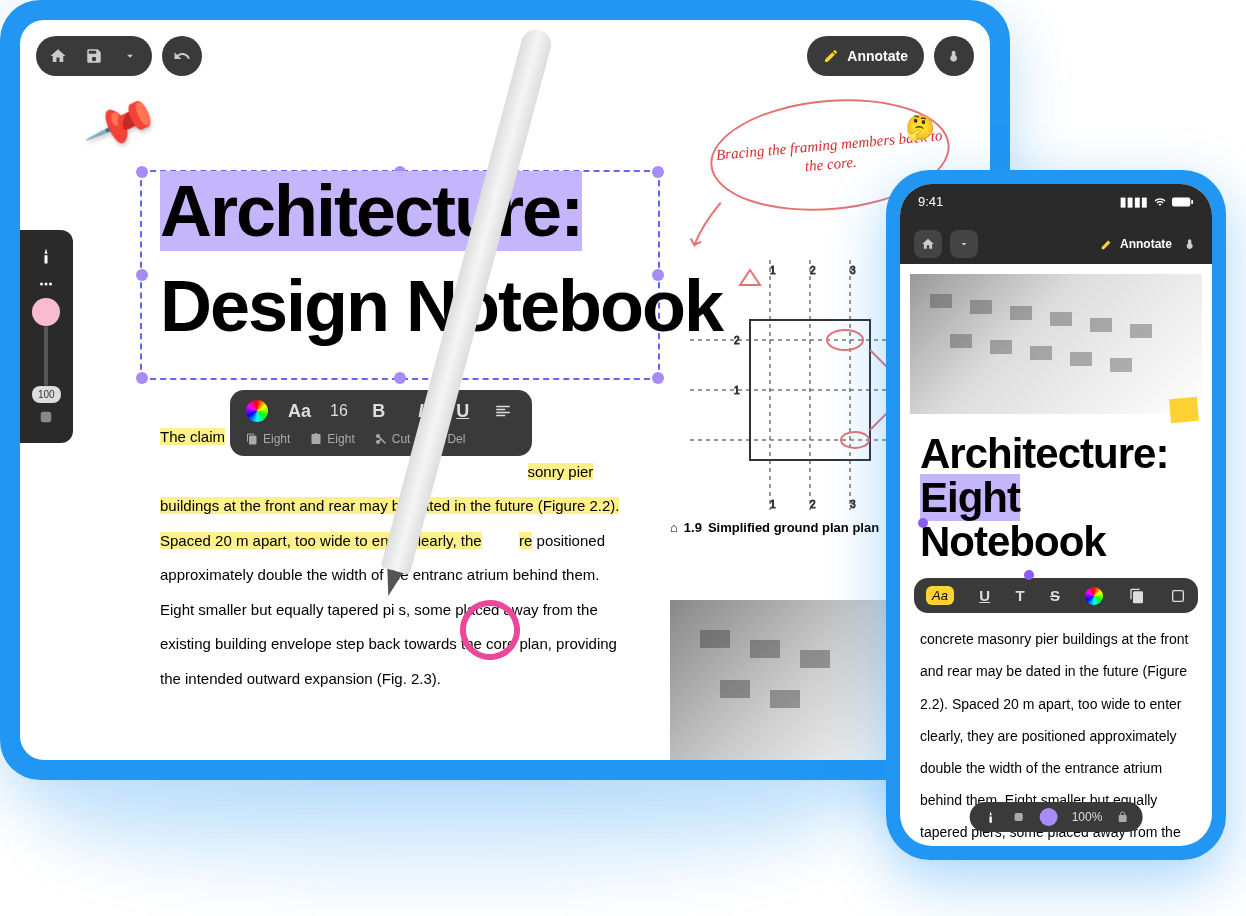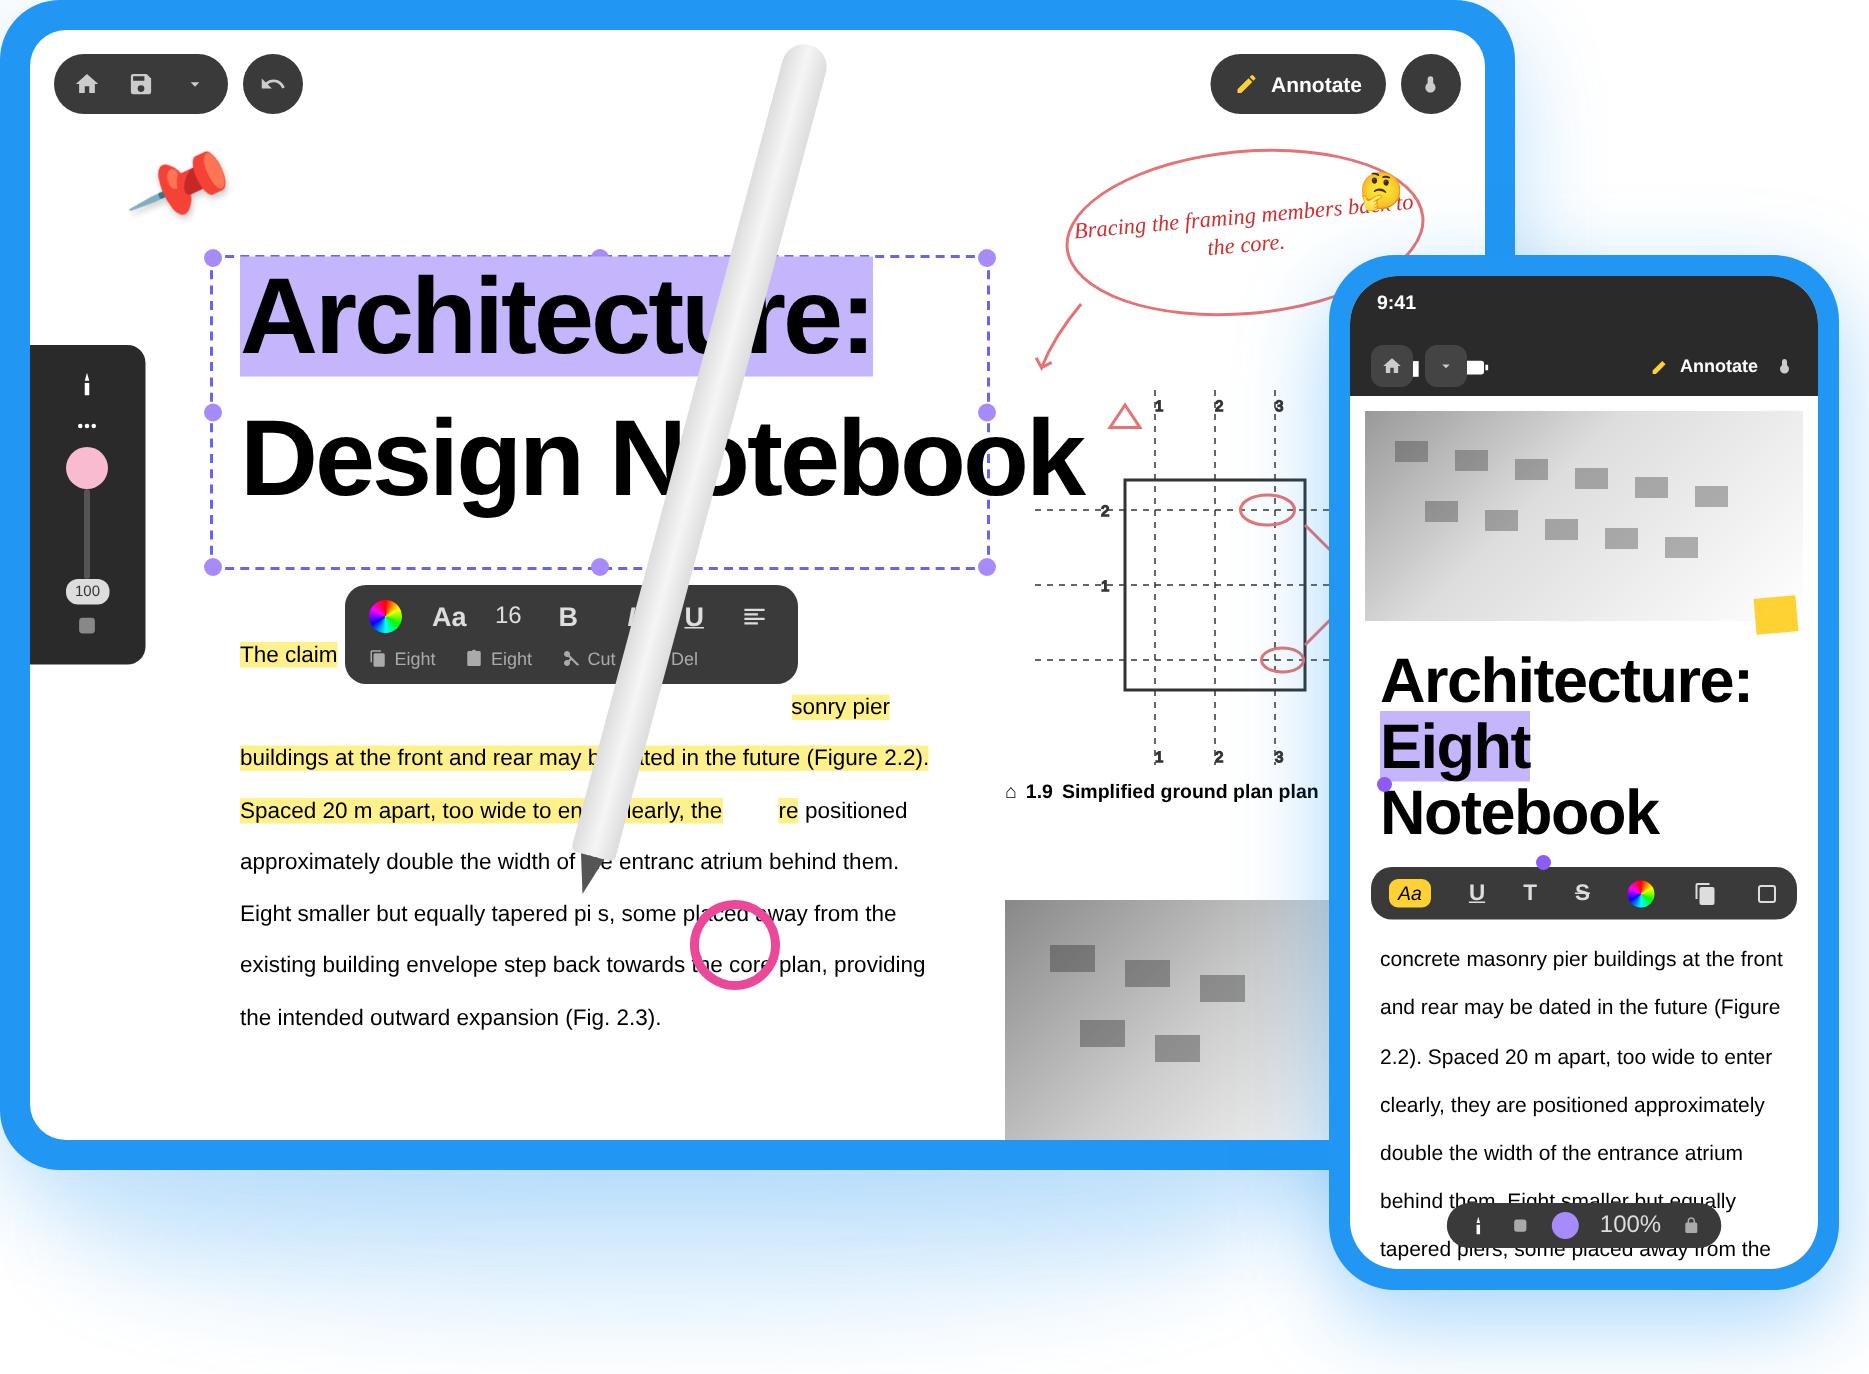--- a/index.html
+++ b/index.html
@@ -16,21 +16,21 @@
 .round-dark { background: #3a3a3a; width: 40px; height: 40px; border-radius: 50%; display: flex; align-items: center; justify-content: center; color: #ccc; }
 
 .tablet-toolbar-right { position: absolute; top: 16px; right: 16px; display: flex; gap: 10px; }
 .annotate-btn { background: #3a3a3a; border-radius: 22px; padding: 8px 16px; display: flex; align-items: center; gap: 8px; color: #fff; font-weight: 600; font-size: 14px; }
 .annotate-btn .pencil { color: #ffd233; }
 
 
 .pin-icon { position: absolute; top: 75px; left: 70px; font-size: 50px; transform: rotate(20deg); filter: drop-shadow(2px 2px 2px rgba(0,0,0,0.2)); }
 
 
-.tool-rail { position: absolute; left: 0; top: 210px; background: #2a2a2a; border-radius: 0 12px 12px 0; padding: 12px 24px; display: flex; flex-direction: column; gap: 0; align-items: center; }
+.tool-rail { position: absolute; left: 0; top: 210px; background: #2a2a2a; border-radius: 0 12px 12px 0; padding: 12px 12px; display: flex; flex-direction: column; gap: 0; align-items: center; }
 .tool-rail .tool { width: 28px; height: 28px; display: flex; align-items: center; justify-content: center; color: #ccc; border-radius: 50%; }
 .tool-rail .tool.pink { background: #f8bbd0; }
 .tool-rail .zoom-label { background: #ddd; color: #333; font-size: 10px; padding: 3px 6px; border-radius: 8px; }
 
 
 .selection-box { position: absolute; left: 120px; top: 150px; width: 520px; height: 210px; border: 2px dashed #6366f1; }
 .sel-handle { position: absolute; width: 12px; height: 12px; background: #a78bfa; border-radius: 50%; }
 .sel-handle.tl { top: -6px; left: -6px; }
 .sel-handle.tr { top: -6px; right: -6px; }
 .sel-handle.bl { bottom: -6px; left: -6px; }
@@ -76,21 +76,21 @@
 
 .stylus { position: absolute; left: 520px; top: 30px; width: 40px; height: 620px; transform: rotate(15deg); transform-origin: top center; }
 .stylus-body { width: 30px; height: 560px; background: linear-gradient(to right, #ddd, #f5f5f5, #ddd); border-radius: 15px 15px 4px 4px; margin: 0 auto; }
 .stylus-tip { width: 0; height: 0; border-left: 8px solid transparent; border-right: 8px solid transparent; border-top: 26px solid #555; margin: 0 auto; }
 
 
 .phone-frame { position: absolute; right: 20px; top: 170px; width: 340px; height: 690px; background: #2196f3; border-radius: 44px; padding: 14px; box-shadow: 0 20px 60px rgba(33,150,243,0.4); }
 .phone-screen { width: 100%; height: 100%; background: #fff; border-radius: 32px; overflow: hidden; position: relative; }
 
 
-.phone-status { background: #2a2a2a; height: 68px; display: flex; align-items: flex-start; justify-content: space-between; padding: 10px 18px 0; color: #fff; font-size: 13px; font-weight: 700; flex-direction: column; }
+.phone-status { background: #2a2a2a; height: 68px; display: flex; align-items: flex-start; justify-content: space-between; padding: 10px 18px 0; color: #fff; font-size: 13px; font-weight: 400; }
 .phone-status-icons { display: flex; gap: 4px; align-items: center; }
 
 
 .phone-toolbar { background: #2a2a2a; height: 40px; margin-top: -28px; display: flex; align-items: center; justify-content: space-between; padding: 0 14px; }
 .phone-toolbar-left { display: flex; gap: 8px; }
 .phone-toolbar-left .pbtn { width: 28px; height: 28px; background: #444; border-radius: 8px; display: flex; align-items: center; justify-content: center; color: #ccc; font-size: 14px; }
 .phone-annotate { display: flex; align-items: center; gap: 6px; color: #fff; font-size: 12px; font-weight: 600; }
 .phone-annotate .pencil { color: #ffd233; }
 
 
@@ -106,21 +106,21 @@
 
 .phone-fmt-bar { background: #3a3a3a; margin: 6px 14px; border-radius: 14px; padding: 8px 12px; display: flex; align-items: center; justify-content: space-between; gap: 10px; }
 .phone-fmt-bar .fitem { color: #ddd; font-weight: 700; font-size: 15px; cursor: pointer; }
 .phone-fmt-bar .aa-badge { background: #ffd233; color: #000; padding: 2px 6px; border-radius: 6px; font-style: italic; font-size: 13px; }
 .phone-fmt-bar .strike { text-decoration: line-through; }
 
 
 .phone-body { padding: 4px 20px; font-size: 14px; line-height: 2.3; }
 
 
-.phone-bottom-bar { position: absolute; bottom: 14px; left: 50%; transform: translateX(-50%); background: #3a3a3a; border-radius: 20px; padding: 6px 14px; display: flex; align-items: center; gap: 14px; color: #ddd; font-size: 16px; }
+.phone-bottom-bar { position: absolute; bottom: 14px; left: 50%; transform: translateX(-50%); background: #3a3a3a; border-radius: 20px; padding: 6px 14px; display: flex; align-items: center; gap: 14px; color: #ddd; font-size: 12px; }
 .phone-bottom-bar .tool-dot { width: 18px; height: 18px; background: #a78bfa; border-radius: 50%; }
 
 
 .shadow-blob { position: absolute; background: #2196f3; opacity: 0.15; filter: blur(30px); border-radius: 50%; }
 .blob1 { left: 40px; top: 760px; width: 800px; height: 120px; }
 
 svg { display: block; }
 </style>
 </head>
 <body>

